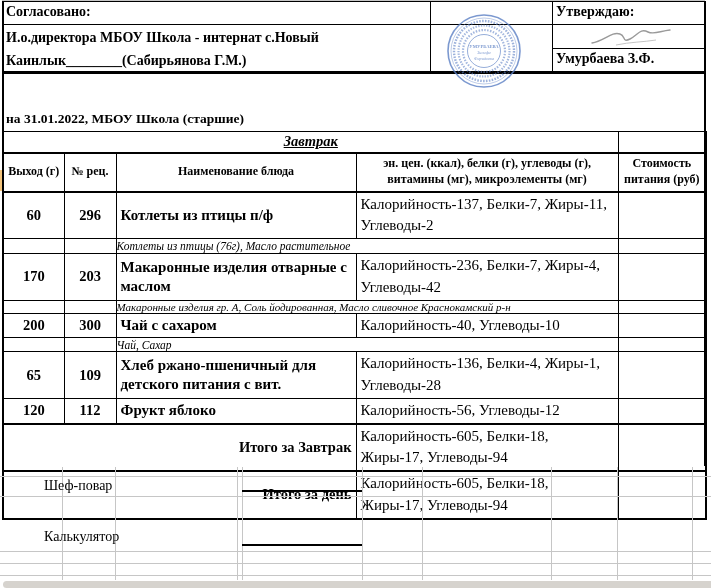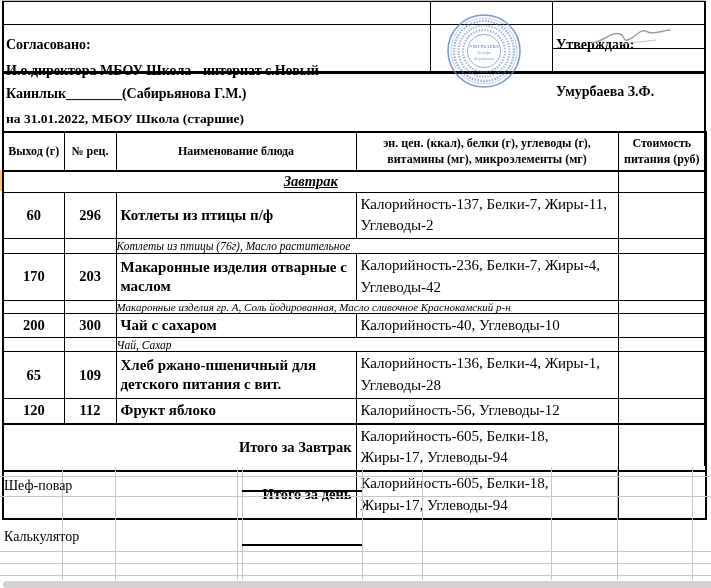--- a/index.html
+++ b/index.html
@@ -1,21 +1,21 @@
 <!DOCTYPE html>
 <html><head>
 <meta charset="utf-8">
 <style>
   * { margin:0; padding:0; box-sizing:border-box; }
   body { background:#fff; }
   .sheet {
     position:relative; width:711px; height:588px; background:#ffffff;
     font-family:"Liberation Serif","DejaVu Serif",serif; color:#000; overflow:hidden;
   }
-  .abs { position:absolute;margin-top:33px; }
+  .abs { position:absolute; }
   .hline { position:absolute; background:#000; height:1px; }
   .vline { position:absolute; background:#000; width:1px; }
   .gline { position:absolute; background:#c6c6c6; }
   .toplabel { font-weight:bold; font-size:14px; }
   .title { position:absolute; left:2px; top:74px; width:703px; text-align:center;
            font-size:28px; font-weight:bold; }
   .subtitle { position:absolute; left:6px; top:111px; font-size:13.5px; font-weight:bold; }
   table.menu { position:absolute; left:2px; top:131px; border-collapse:collapse;
                table-layout:fixed; width:703px; }
   table.menu td { border:1px solid #000; overflow:hidden; }
@@ -28,21 +28,21 @@
   td.c-section { font-weight:bold; font-style:italic; font-size:14.5px; text-align:center;
                  vertical-align:middle; text-decoration:underline; }
   td.c-head { font-weight:bold; font-size:12px; text-align:center; vertical-align:middle;
               line-height:1.3; padding:1px 2px; }
   td.c-total { font-weight:bold; font-size:14.5px; text-align:right; vertical-align:middle;
                padding-right:4px; }
   .bt2 { border-top-width:2px !important; }
   .bb2 { border-bottom-width:2px !important; }
   .bl2 { border-left-width:2px !important; }
   .br2 { border-right-width:2px !important; }
-  .footer-label { position:absolute; font-size:14px; }
+  .footer-label { position:absolute; font-size:14px;margin-left:40px; }
   .sigline { position:absolute; background:#000; height:2px; }
   .scrollbar { position:absolute; left:3px; top:581px; width:708px; height:7px;
                background:#d6d3ce; border-radius:4px 0 0 4px; }
   .hl-cell { position:absolute; left:0; top:170px; width:3px; height:21px; background:#f3c47c; }
   .stamp { position:absolute; left:445px; top:12px; width:78px; height:78px; opacity:.8; z-index:5; }
   .signature { position:absolute; left:586px; top:25px; width:92px; height:23px; }
 </style>
 </head>
 <body>
 
@@ -91,30 +91,30 @@
 
   <table class="menu">
     <colgroup>
       <col style="width:61px">
         <col style="width:52px">
         <col style="width:240px">
       <col style="width:262px">
         <col style="width:88px">
     </colgroup>
     <tbody>
+      <tr style="height:21px">
+        <td class="c-section bl2" colspan="4">Завтрак</td>
+        <td class="c-cost br2"></td>
+      </tr>
       <tr style="height:39px">
         <td class="c-head bt2 bb2 bl2">Выход (г)</td>
         <td class="c-head bt2 bb2">№ рец.</td>
         <td class="c-head bt2 bb2">Наименование блюда</td>
         <td class="c-head bt2 bb2">эн. цен. (ккал), белки (г), углеводы (г), витамины (мг), микроэлементы (мг)</td>
         <td class="c-head bt2 bb2 br2">Стоимость питания (руб)</td>
-      </tr>
-      <tr style="height:21px">
-        <td class="c-section bl2" colspan="4">Завтрак</td>
-        <td class="c-cost br2"></td>
       </tr>
 
       <tr style="height:40px">
         <td class="c-out bl2">60</td>
         <td class="c-rec">296</td>
         <td class="c-name">Котлеты из птицы п/ф</td>
         <td class="c-nutr">Калорийность-137, Белки-7, Жиры-11, Углеводы-2</td>
         <td class="c-cost br2"></td>
       </tr>
       <tr style="height:15px">

